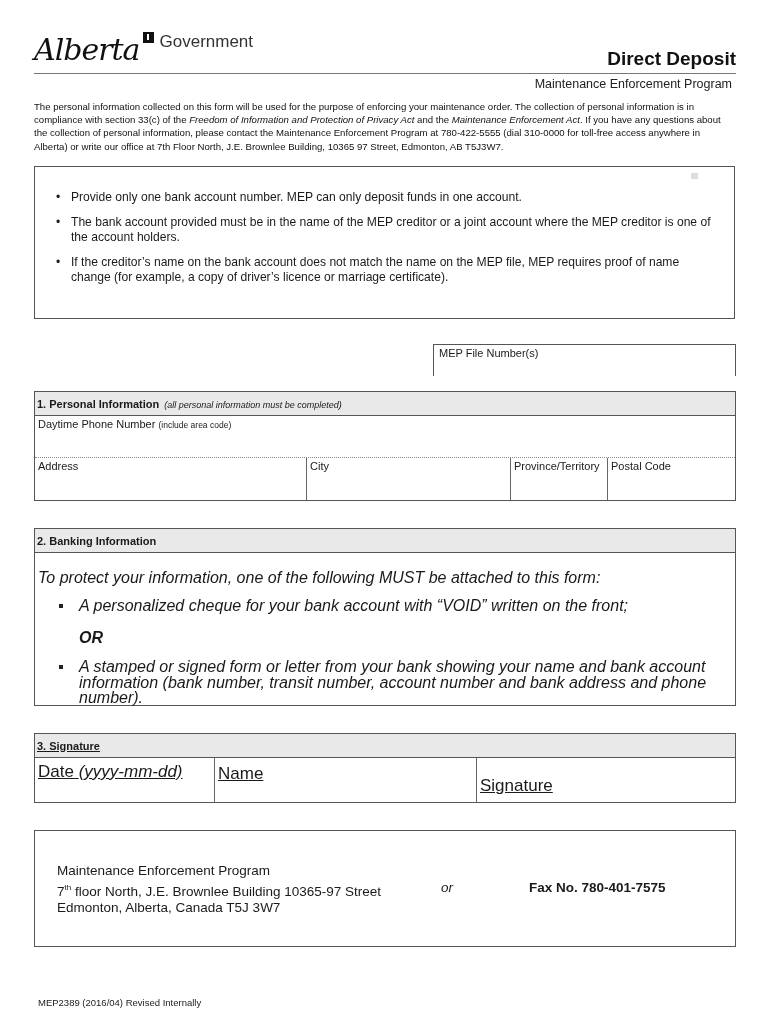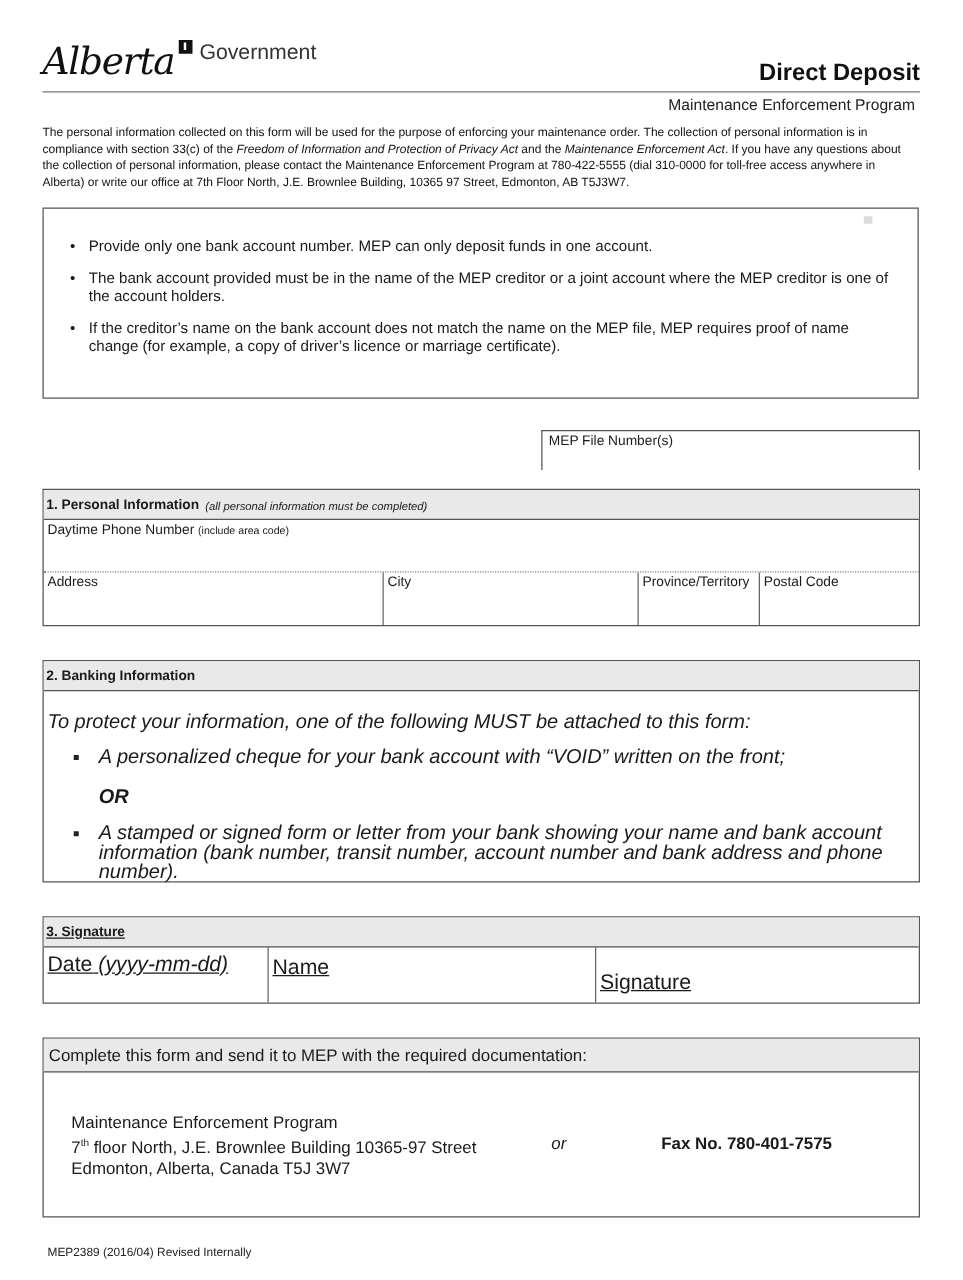--- a/index.html
+++ b/index.html
@@ -142,21 +142,20 @@
     <div class="cell" style="width:262px; padding-top:6px;">
       <span>Name</span>
     </div>
     <div class="cell" style="flex:1; padding-top:18px;">
       <span>Signature</span>
     </div>
   </div>
 </div>
 
 <div class="abs section" style="top:830px;">
-  <div class="send-head">Complete this form and send it to MEP with the required documentation:</div>
   <div class="send-body">
     <div class="addr">
       <div>Maintenance Enforcement Program</div>
       <div><span>7</span><sup>th</sup><span> floor North, J.E. Brownlee Building 10365-97 Street</span></div>
       <div>Edmonton, Alberta, Canada T5J 3W7</div>
     </div>
     <div class="send-or">or</div>
     <div class="fax">Fax No. 780-401-7575</div>
   </div>
 </div>

